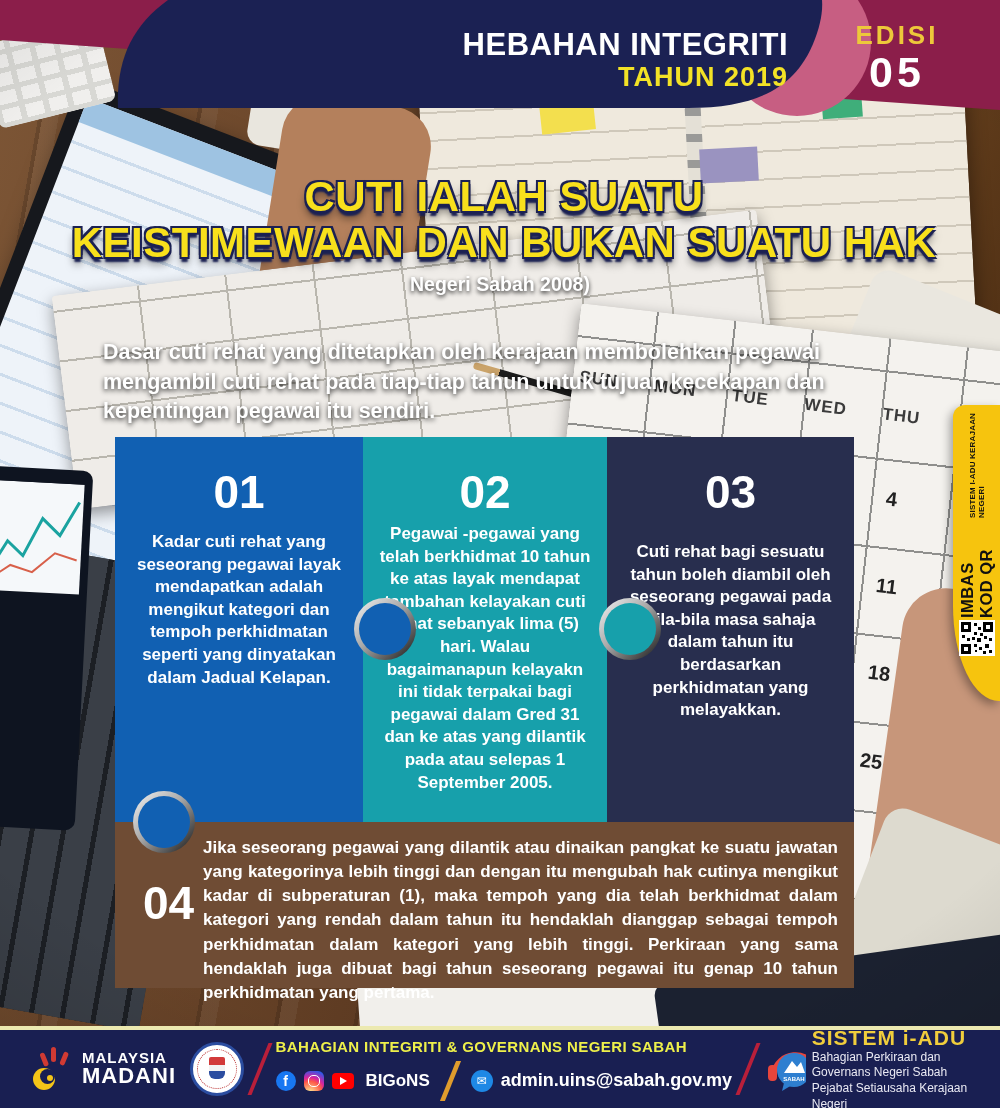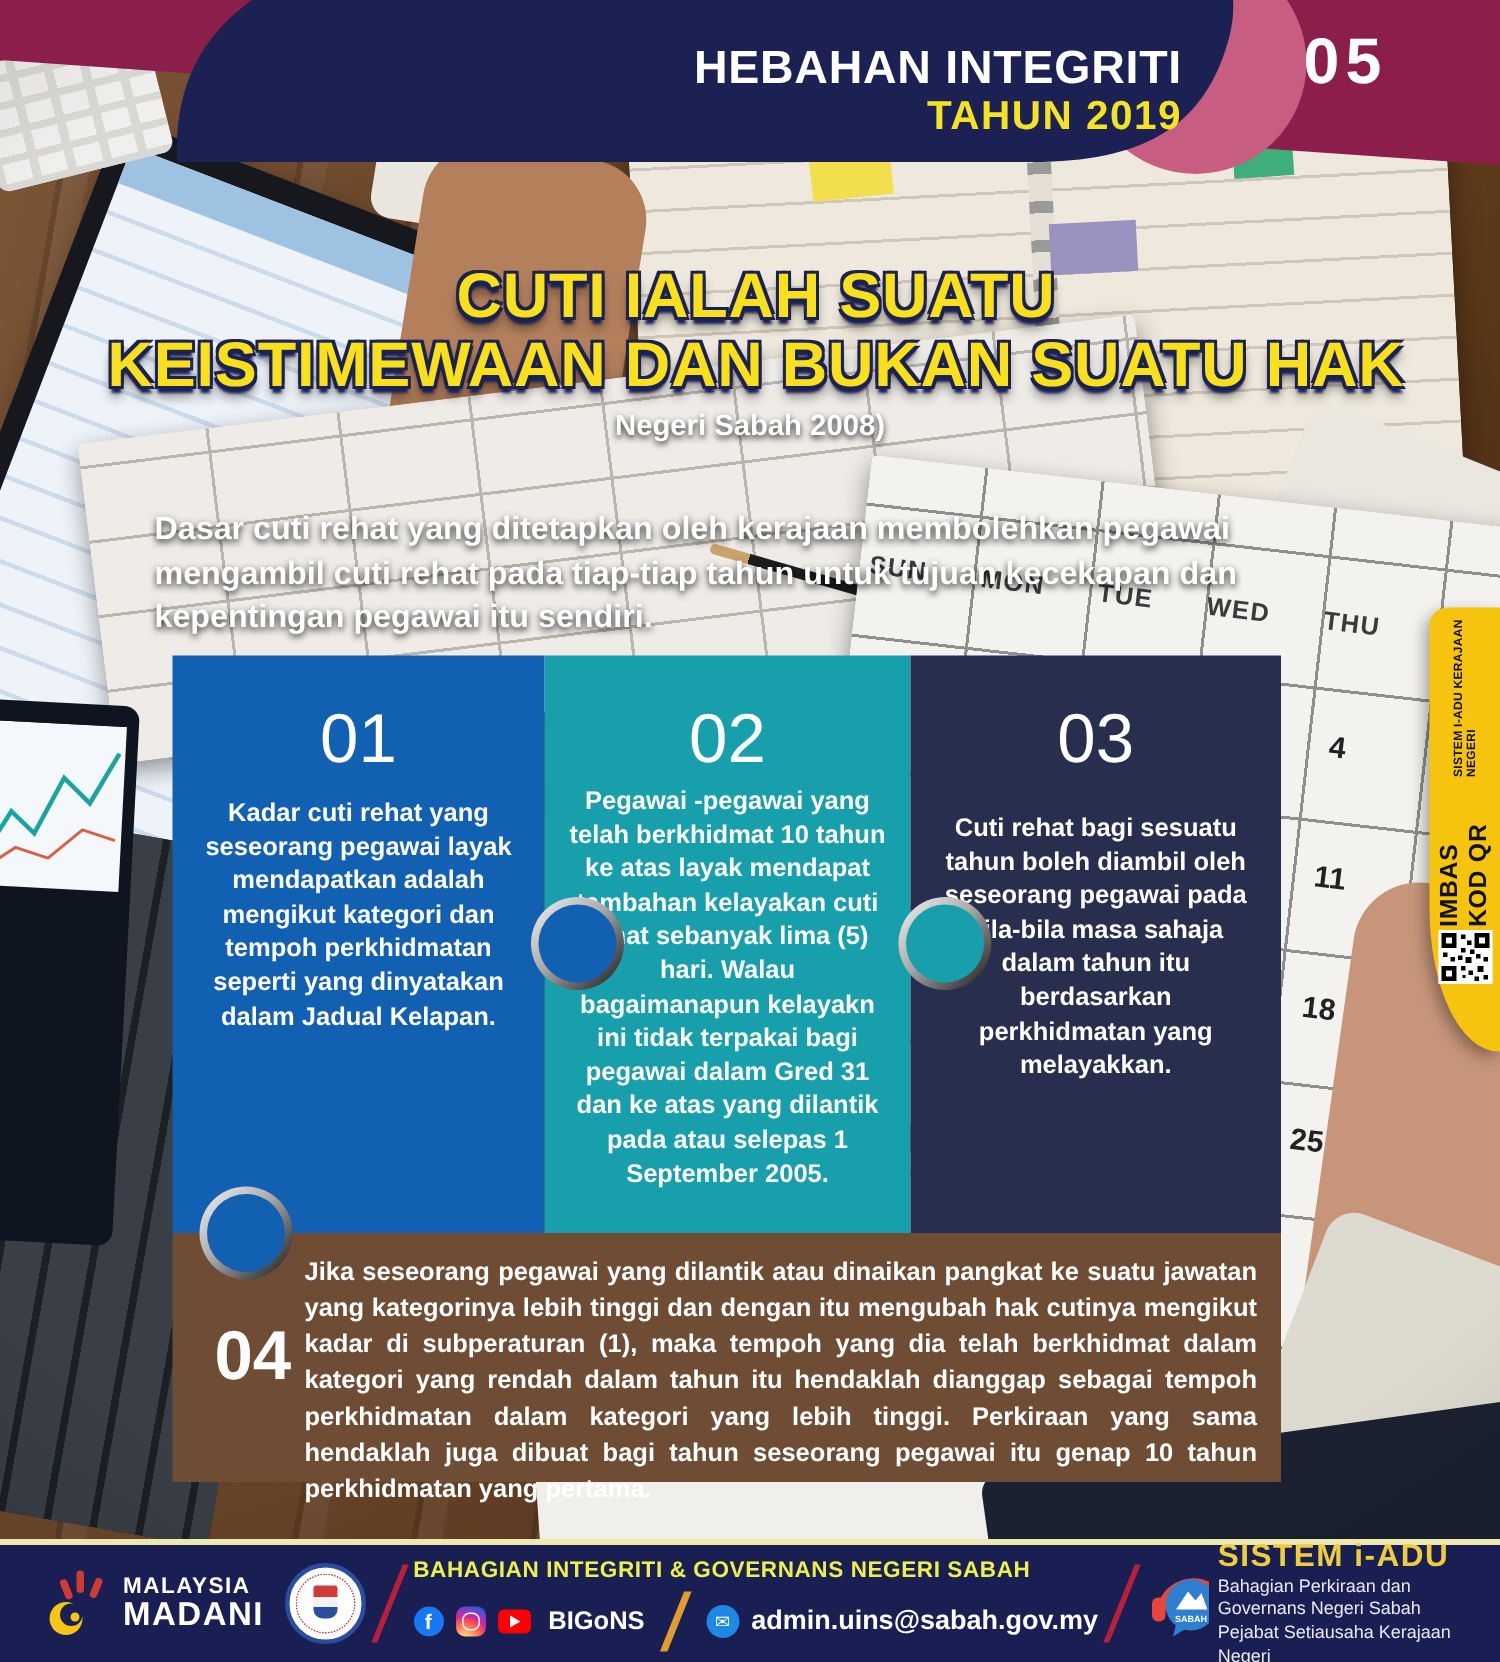--- a/index.html
+++ b/index.html
@@ -64,21 +64,21 @@
       text-shadow:0 2px 4px rgba(0,0,0,.85); }
   .intro { position:absolute; left:103px; top:338px; width:808px; color:#fff; font-weight:700; font-size:21.5px; line-height:1.38;
       text-shadow:0 2px 5px rgba(0,0,0,.85); }
 
   
   .cards { position:absolute; left:115px; top:437px; width:739px; height:385px; display:flex; }
   .card { height:385px; color:#fff; text-align:center; }
   .card-1 { width:248px; background:#1160b2; }
   .card-2 { width:244px; background:#17a0ab; }
   .card-3 { width:247px; background:#282e4e; }
-  .card .num { font-size:46px; font-weight:400; margin-top:28px; }
+  .card .num { font-size:46px; font-weight:700; margin-top:28px; }
   .card .body { padding:12px 16px 0 16px; font-size:17px; font-weight:600; line-height:1.33; }
   .card-2 .body { padding-top:4px; }
   .card-3 .body { padding:22px 18px 0 18px; }
 
   .brown-box { position:absolute; left:115px; top:822px; width:739px; height:166px; background:#6f4c34; color:#fff; }
   .brown-box .num { position:absolute; left:28px; top:54px; font-size:46px; font-weight:800; }
   .brown-box .body { position:absolute; left:88px; right:16px; top:14px; font-size:17px; font-weight:600; line-height:1.42; text-align:justify; }
 
   .ring { position:absolute; width:62px; height:62px; border-radius:50%; background:linear-gradient(135deg,#f5f5f5 0%, #a9a9a9 45%, #141414 100%); }
   .ring .fill { position:absolute; inset:5px; border-radius:50%; }
@@ -177,20 +177,21 @@
   <div class="vignette"></div>
 
   <svg class="header-svg" width="1000" height="120">
     <polygon points="0,0 1000,0 1000,110 0,40" fill="#8b1e4a"></polygon>
     <circle cx="797" cy="42" r="74" fill="#c75e82"></circle>
     <path d="M168 0 C132 26 116 60 118 108 L688 108 C762 108 796 84 813 44 C820 27 823 12 822 0 Z" fill="#1b2153"></path>
   </svg>
   <div class="hdr-title">HEBAHAN INTEGRITI</div>
   <div class="hdr-year">TAHUN 2019</div>
   <div class="edisi-box">
+    <div class="edisi-label">EDISI</div>
     <div class="edisi-num">05</div>
   </div>
 
   <div class="title">
     <div class="l1">CUTI IALAH SUATU</div>
     <div class="l2">KEISTIMEWAAN DAN BUKAN SUATU HAK</div>
   </div>
   <div class="source">
     <div>Negeri Sabah 2008)</div>
   </div>

